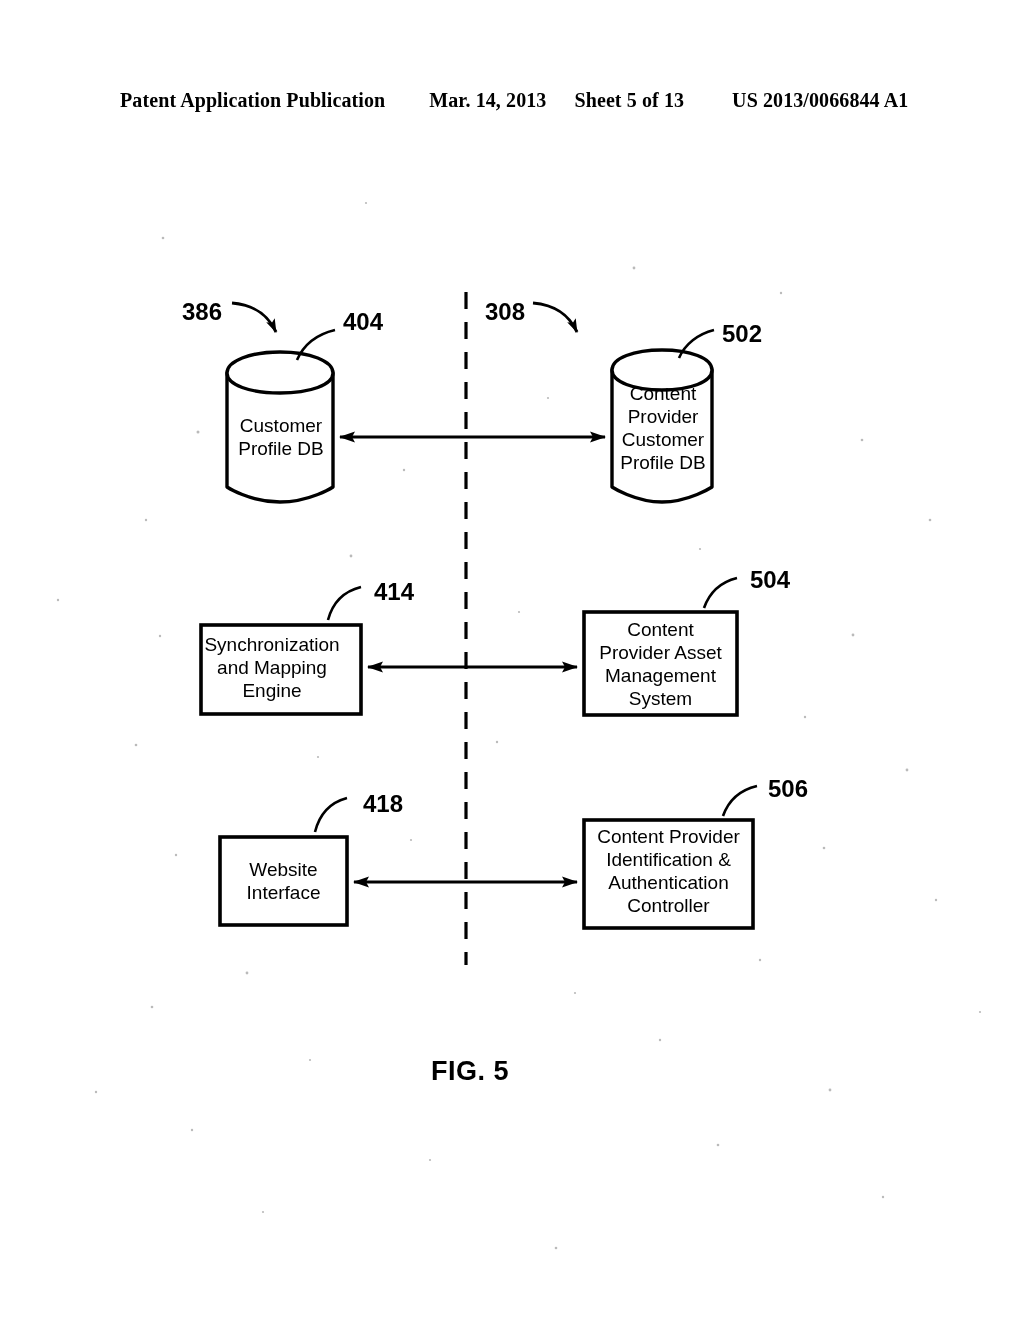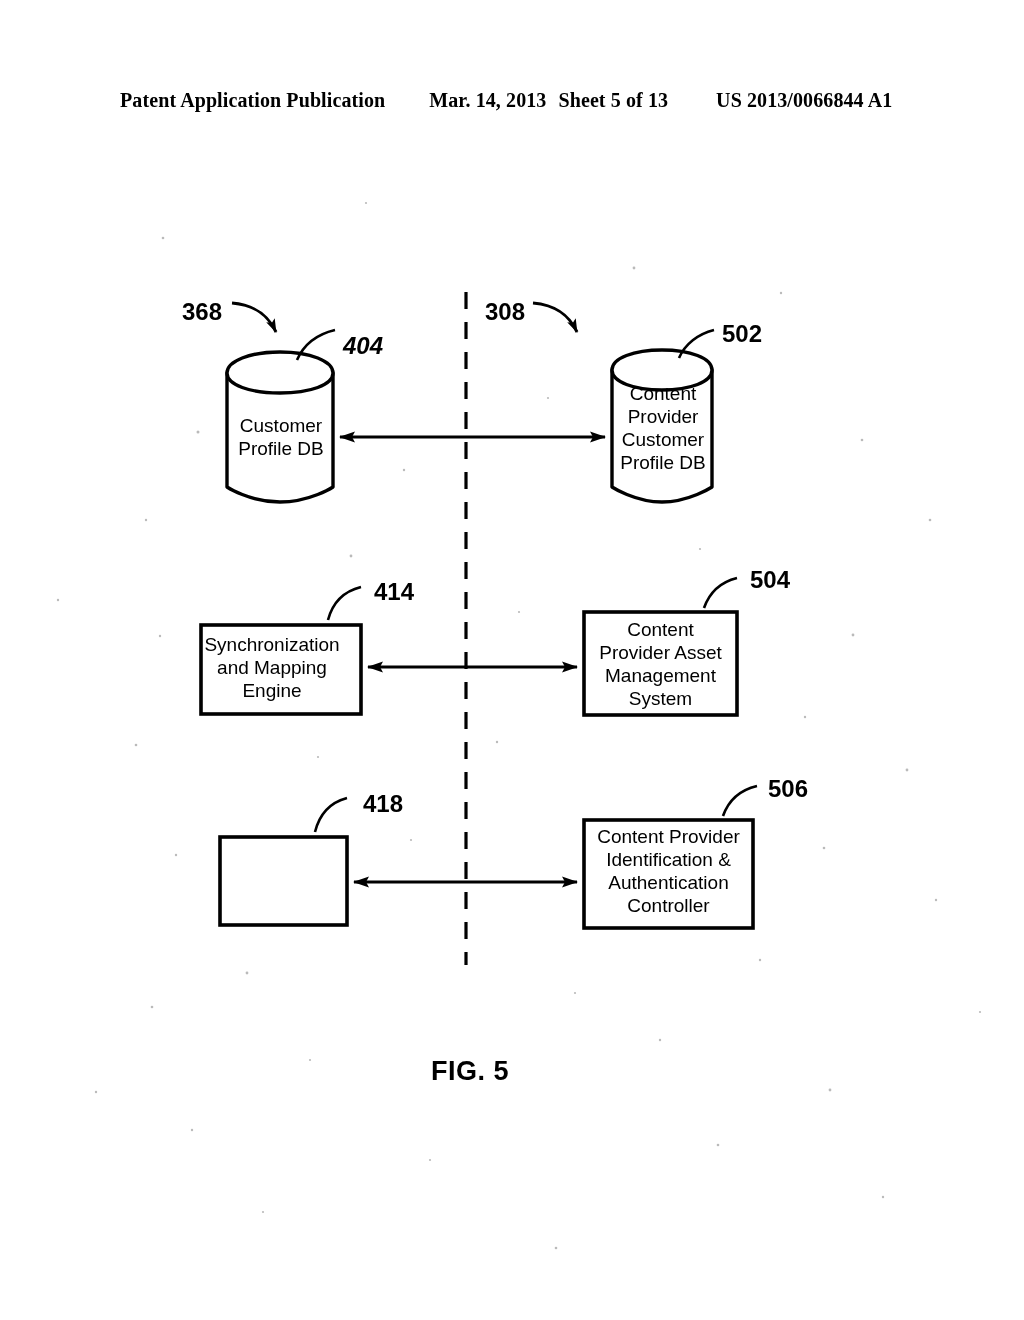--- a/index.html
+++ b/index.html
@@ -35,21 +35,21 @@
     font-family: "Liberation Serif", serif;
     font-weight: bold;
     font-size: 20px;
     letter-spacing: 0.1px;
     white-space: nowrap;
     display: flex;
     align-items: flex-end;
   }
   #page-header .hdr-pub { }
   #page-header .hdr-date { margin-left: 44px; }
-  #page-header .hdr-sheet { margin-left: 12px; }
+  #page-header .hdr-sheet { margin-left: 28px; }
   #page-header .hdr-num { margin-left: 48px; }
 
   
   #figure {
     position: absolute;
     left: 0;
     top: 0;
     width: 1024px;
     height: 1320px;
   }
@@ -190,23 +190,23 @@
     </g>
     <g>
       <path d="M757,786 C740,790 729,799 723,816" fill="none" stroke="#000" stroke-width="2.6"></path>
     </g>
 
     <g>
       <line x1="354" y1="882" x2="577" y2="882" stroke="#000" stroke-width="3" marker-start="url(#arrL)" marker-end="url(#arrR)"></line>
     </g>
   </svg>
 
-  <div class="ref-num" style="left:182px; top:298px;">368</div>
-
-  <div class="ref-num" style="left:343px; top:332px;font-style:italic;">404</div>
+  <div class="ref-num" style="left:182px; top:298px;">386</div>
+
+  <div class="ref-num" style="left:343px; top:308px;">404</div>
 
   <div class="ref-num" style="left:485px; top:298px;">308</div>
 
   <div class="ref-num" style="left:722px; top:320px;">502</div>
 
   <div class="ref-num" style="left:374px; top:578px;">414</div>
 
   <div class="ref-num" style="left:750px; top:566px;">504</div>
 
   <div class="ref-num" style="left:363px; top:790px;text-align:right;">418</div>
@@ -223,20 +223,22 @@
 
   <div class="node-label" style="left:201px; top:633px; width:142px;">Synchronization
 and Mapping
 Engine</div>
 
   <div class="node-label" style="left:584px; top:618px; width:153px;">Content
 Provider Asset
 Management
 System</div>
 
+  <div class="node-label" style="left:220px; top:858px; width:127px;">Website
+Interface</div>
 
   <div class="node-label" style="left:584px; top:825px; width:169px;">Content Provider
 Identification &amp;
 Authentication
 Controller</div>
 
   <div id="fig-caption">FIG. 5</div>
 </div>
 
 <svg id="scan-noise" width="1024" height="1320">

